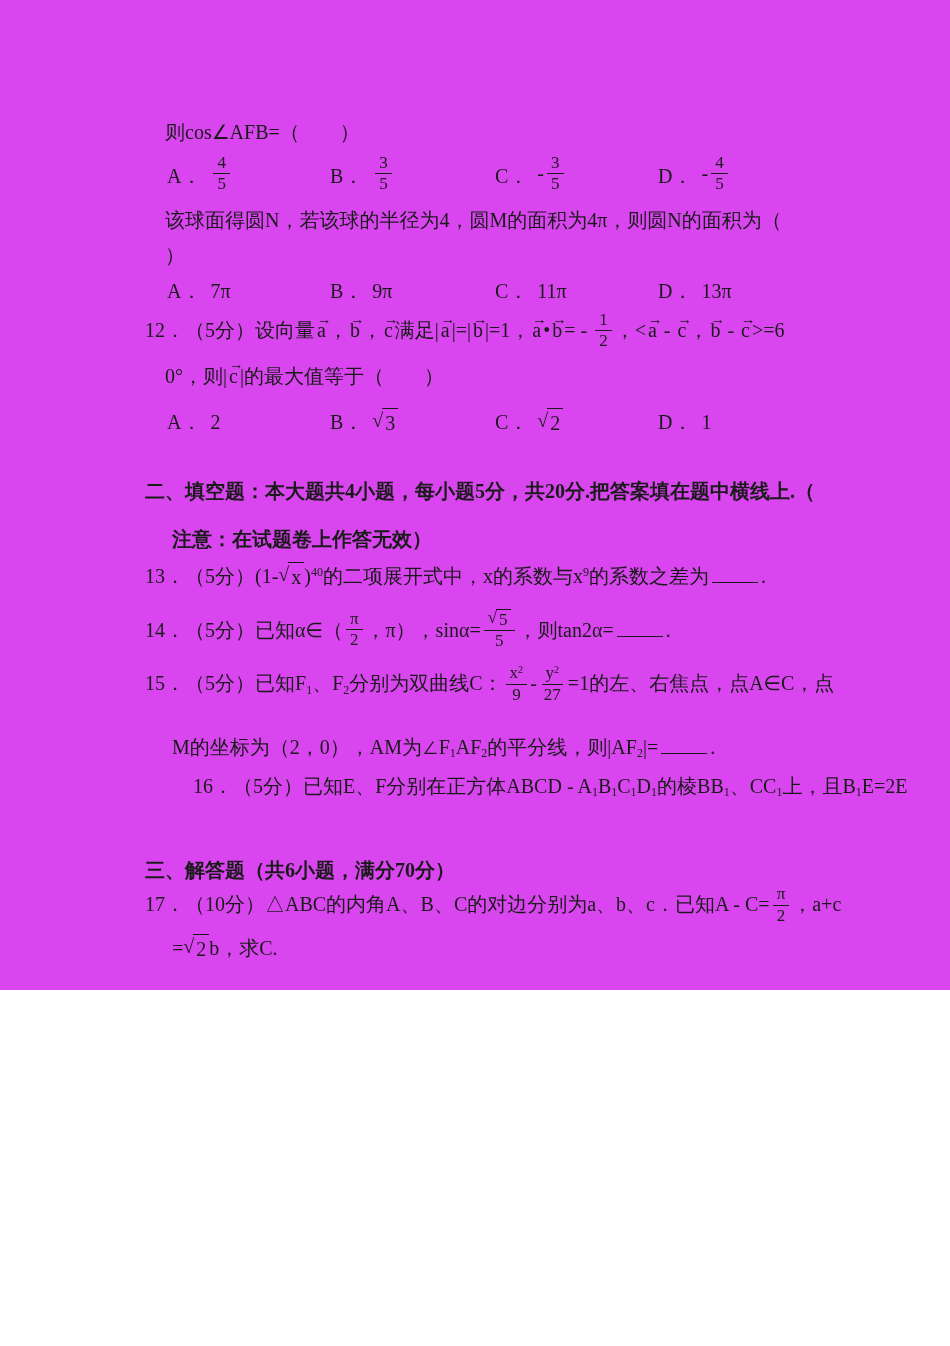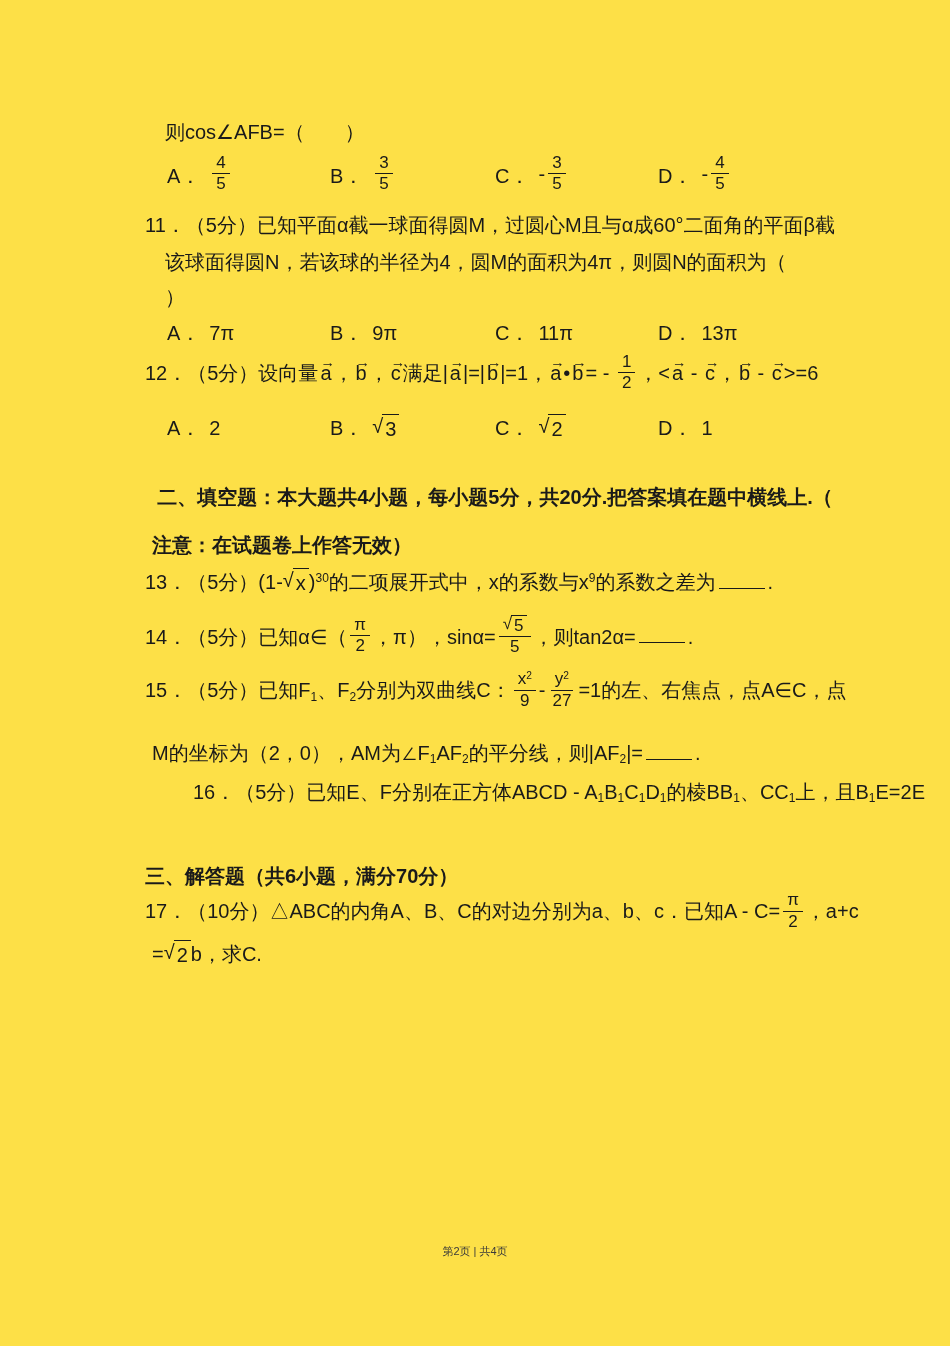--- a/index.html
+++ b/index.html
@@ -1,28 +1,28 @@
 <!DOCTYPE html>
 <html><head>
 <meta charset="utf-8">
 <style>
   html,body{margin:0;padding:0;background:#ffffff;}
   .page{
     position:relative;
-    width:950px;height:1346px;
-    background:#fde047;
-    font-family:Liberation Sans, sans-serif;
+    width:950px;height:990px;
+    background:#d946ef;
+    font-family:Liberation Serif, serif;
     font-size:20px;
     color:#1a1a1a;
     overflow:hidden;
   }
   .content{position:absolute;left:145px;top:0;width:700px;}
   .line{line-height:28px;white-space:nowrap;}
   .cont{padding-left:20px;}
-  .cont7{padding-left:7px;}
+  .cont7{padding-left:7px;margin-left:20px;}
   .bold{font-weight:bold;}
 
   
   .options{
     display:grid;
     grid-template-columns:163px 165px 163px auto;
     padding-left:22px;
     line-height:28px;
     white-space:nowrap;
   }
@@ -55,21 +55,21 @@
   
   [data-name="q10-stem"]{margin-top:118px;}
   [data-name="q10-options"]{margin-top:9px;}
   [data-name="q11-line-1"]{margin-top:14px;}
   [data-name="q11-line-2"]{margin-top:9px;}
   [data-name="q11-line-3"]{margin-top:7px;}
   [data-name="q11-options"]{margin-top:8px;}
   [data-name="q12-line-1"]{margin-top:7px;}
   [data-name="q12-line-2"]{margin-top:8px;}
   [data-name="q12-options"]{margin-top:18px;}
-  [data-name="sec2-line-1"]{margin-top:40px;text-align:center;}
+  [data-name="sec2-line-1"]{margin-top:40px;}
   [data-name="sec2-line-2"]{margin-top:20px;}
   [data-name="q13-line"]{margin-top:9px;}
   [data-name="q14-line"]{margin-top:20px;}
   [data-name="q15-line-1"]{margin-top:12px;}
   [data-name="q15-line-2"]{margin-top:26px;}
   [data-name="q16-line-1"]{margin-top:11px;margin-left:48px;}
   [data-name="q16-line-2"]{margin-top:12px;}
   [data-name="sec3-line"]{margin-top:56px;}
   [data-name="q17-line-1"]{margin-top:2px;}
   [data-name="q17-line-2"]{margin-top:6px;}
@@ -108,21 +108,20 @@
             </span></span>
         </div>
         <div class="opt" data-name="option-D">
           <span class="optlab" data-name="option-label">D．</span>
           <span class="optval" data-name="option-value">-<span class="frac" data-name="fraction">
               <span class="fnum">4</span>
               <span class="fden">5</span>
             </span></span>
         </div>
       </div>
-      <div class="line" data-name="q11-line-1">11．（5分）已知平面α截一球面得圆M，过圆心M且与α成60°二面角的平面β截</div>
       <div class="line cont" data-name="q11-line-2">该球面得圆N，若该球的半径为4，圆M的面积为4π，则圆N的面积为（</div>
       <div class="line cont" data-name="q11-line-3">）</div>
       <div class="options" data-name="q11-options">
         <div class="opt" data-name="option-A">
           <span class="optlab" data-name="option-label">A．</span>
           <span class="optval" data-name="option-value">7π</span>
         </div>
         <div class="opt" data-name="option-B">
           <span class="optlab" data-name="option-label">B．</span>
           <span class="optval" data-name="option-value">9π</span>
@@ -133,20 +132,21 @@
         </div>
         <div class="opt" data-name="option-D">
           <span class="optlab" data-name="option-label">D．</span>
           <span class="optval" data-name="option-value">13π</span>
         </div>
       </div>
       <div class="line" data-name="q12-line-1">12．（5分）设向量<span class="vec" data-name="vector-a">a</span>，<span class="vec" data-name="vector-b">b</span>，<span class="vec" data-name="vector-c">c</span>满足|<span class="vec" data-name="vector-a">a</span>|=|<span class="vec" data-name="vector-b">b</span>|=1，<span class="vec" data-name="vector-a">a</span>•<span class="vec" data-name="vector-b">b</span>= - <span class="frac" data-name="fraction">
           <span class="fnum">1</span>
           <span class="fden">2</span>
         </span>，&lt;<span class="vec" data-name="vector-a">a</span> - <span class="vec" data-name="vector-c">c</span>，<span class="vec" data-name="vector-b">b</span> - <span class="vec" data-name="vector-c">c</span>&gt;=6</div>
+      <div class="line cont" data-name="q12-line-2">0°，则|<span class="vec" data-name="vector-c">c</span>|的最大值等于（　　）</div>
       <div class="options" data-name="q12-options">
         <div class="opt" data-name="option-A">
           <span class="optlab" data-name="option-label">A．</span>
           <span class="optval" data-name="option-value">2</span>
         </div>
         <div class="opt" data-name="option-B">
           <span class="optlab" data-name="option-label">B．</span>
           <span class="optval" data-name="option-value"><span class="sqrt" data-name="square-root">
               <span class="rad" data-name="radical-icon">√</span>
               <span class="radc">3</span>
@@ -162,21 +162,21 @@
         <div class="opt" data-name="option-D">
           <span class="optlab" data-name="option-label">D．</span>
           <span class="optval" data-name="option-value">1</span>
         </div>
       </div>
       <div class="line bold" data-name="sec2-line-1">二、填空题：本大题共4小题，每小题5分，共20分.把答案填在题中横线上.（</div>
       <div class="line cont7 bold" data-name="sec2-line-2">注意：在试题卷上作答无效）</div>
       <div class="line" data-name="q13-line">13．（5分）(1-<span class="sqrt" data-name="square-root">
           <span class="rad" data-name="radical-icon">√</span>
           <span class="radc">x</span>
-        </span>)<sup class="sup" data-name="superscript">30</sup>的二项展开式中，x的系数与x<sup class="sup" data-name="superscript">9</sup>的系数之差为<span class="blank" data-name="answer-blank"></span>.</div>
+        </span>)<sup class="sup" data-name="superscript">40</sup>的二项展开式中，x的系数与x<sup class="sup" data-name="superscript">9</sup>的系数之差为<span class="blank" data-name="answer-blank"></span>.</div>
       <div class="line" data-name="q14-line">14．（5分）已知α∈（<span class="frac" data-name="fraction">
           <span class="fnum">π</span>
           <span class="fden">2</span>
         </span>，π），sinα=<span class="frac" data-name="fraction">
           <span class="fnum"><span class="sqrt" data-name="square-root">
               <span class="rad" data-name="radical-icon">√</span>
               <span class="radc">5</span>
             </span></span>
           <span class="fden">5</span>
         </span>，则tan2α=<span class="blank" data-name="answer-blank"></span>.</div>

